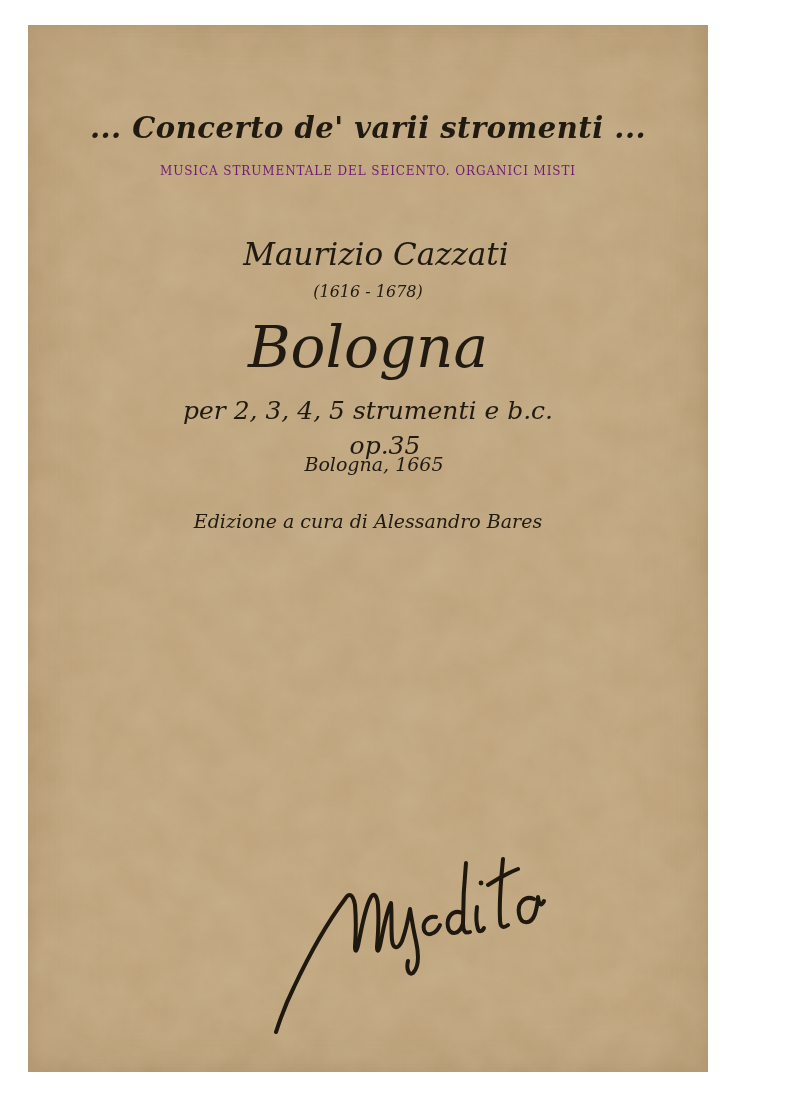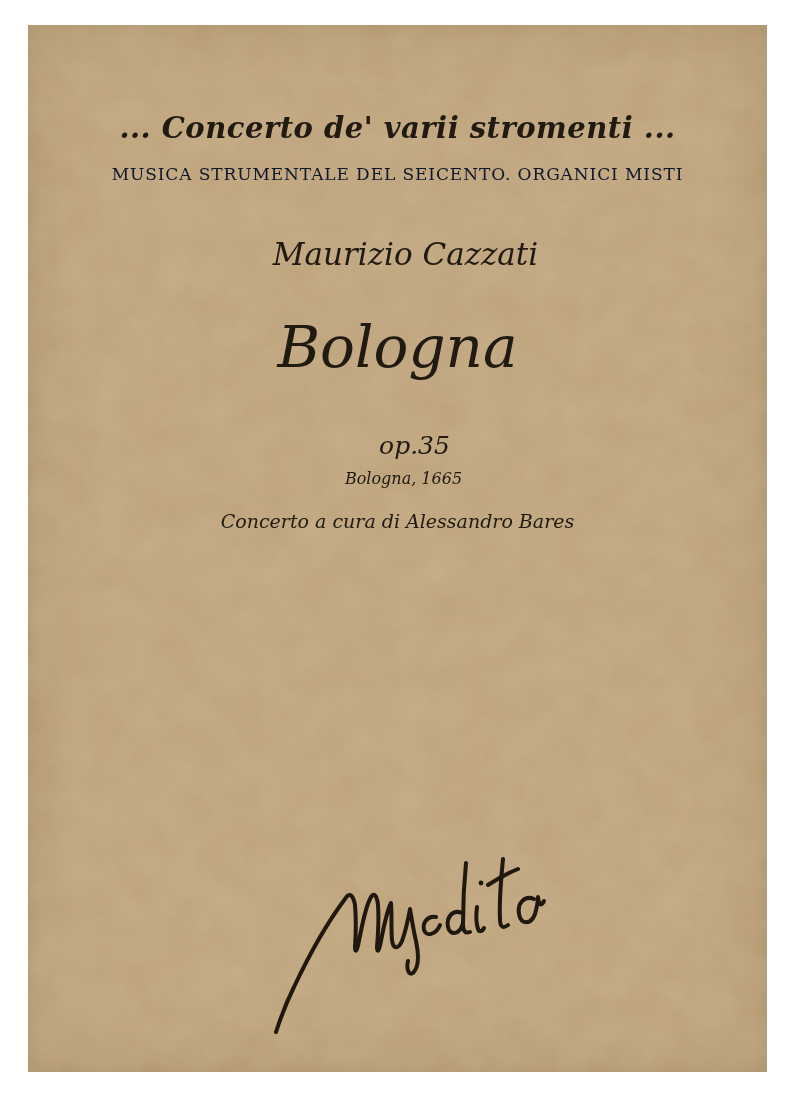--- a/index.html
+++ b/index.html
@@ -11,21 +11,21 @@
     height: 1102px;
     background: #ffffff;
     position: relative;
     font-family: "DejaVu Serif", "Liberation Serif", serif;
     overflow: hidden;
   }
   .paper {
     position: absolute;
     left: 28px;
     top: 25px;
-    width: 739px;
+    width: 680px;
     height: 1047px;
     background: #bda27a;
     box-shadow: inset 0 0 70px rgba(122, 94, 54, 0.28),
                 inset 0 0 14px rgba(110, 84, 46, 0.18);
     overflow: hidden;
   }
   .paper-texture {
     position: absolute;
     left: 0; top: 0;
     width: 100%; height: 100%;
@@ -41,24 +41,24 @@
     white-space: nowrap;
   }
   .series-title {
     top: 86px;
     font-size: 29px;
     font-weight: bold;
     letter-spacing: 0.5px;
   }
   .series-subtitle {
     top: 139px;
-    font-size: 17px;
+    font-size: 12px;
     font-style: normal;
     letter-spacing: 0.9px;
-    color: #0f172a;
+    color: #701a75;
   }
   .composer {
     top: 211px;
     font-size: 31px;
     padding-left: 16px;
   }
   .dates {
     top: 257px;
     font-size: 16px;
   }
@@ -69,22 +69,22 @@
   .scoring {
     top: 371px;
     font-size: 25px;
   }
   .opus {
     top: 406px;
     font-size: 25px;
     padding-left: 34px;
   }
   .imprint {
-    top: 444px;
-    font-size: 16px;
+    top: 428px;
+    font-size: 19px;
     margin-left: 12px;
   }
   .edition {
     top: 485px;
     font-size: 19px;
   }
   .logo {
     position: absolute;
     left: 222px;
     top: 810px;
@@ -124,29 +124,31 @@
     <rect x="0" y="0" width="744" height="1047" filter="url(#mottleDark)" opacity="0.55"></rect>
     <rect x="0" y="0" width="744" height="1047" filter="url(#mottleLight)" opacity="0.5"></rect>
   </svg>
 
   <div class="textline series-title">... Concerto de' varii stromenti ...</div>
 
   <div class="textline series-subtitle">MUSICA STRUMENTALE DEL SEICENTO. ORGANICI MISTI</div>
 
   <div class="textline composer">Maurizio Cazzati</div>
 
+  <div class="textline dates">(1616 - 1678)</div>
 
   <div class="textline work-title">Bologna</div>
 
+  <div class="textline scoring">per 2, 3, 4, 5 strumenti e b.c.</div>
 
   <div class="textline opus">op.35</div>
 
   <div class="textline imprint">Bologna, 1665</div>
 
-  <div class="textline edition">Concerto a cura di Alessandro Bares</div>
+  <div class="textline edition">Edizione a cura di Alessandro Bares</div>
 
   <svg class="logo" viewBox="0 0 320 210" xmlns="http://www.w3.org/2000/svg" role="img" aria-label="Musedita">
 
     <path d="M 26 197
              C 30 185, 34 172, 44 152
              C 60 118, 80 84, 95 64
              C 99 57, 103 59, 105 70
              C 106 82, 106 98, 105 112
              C 105 118, 107 117, 109 106
              C 112 90, 116 72, 120 64

